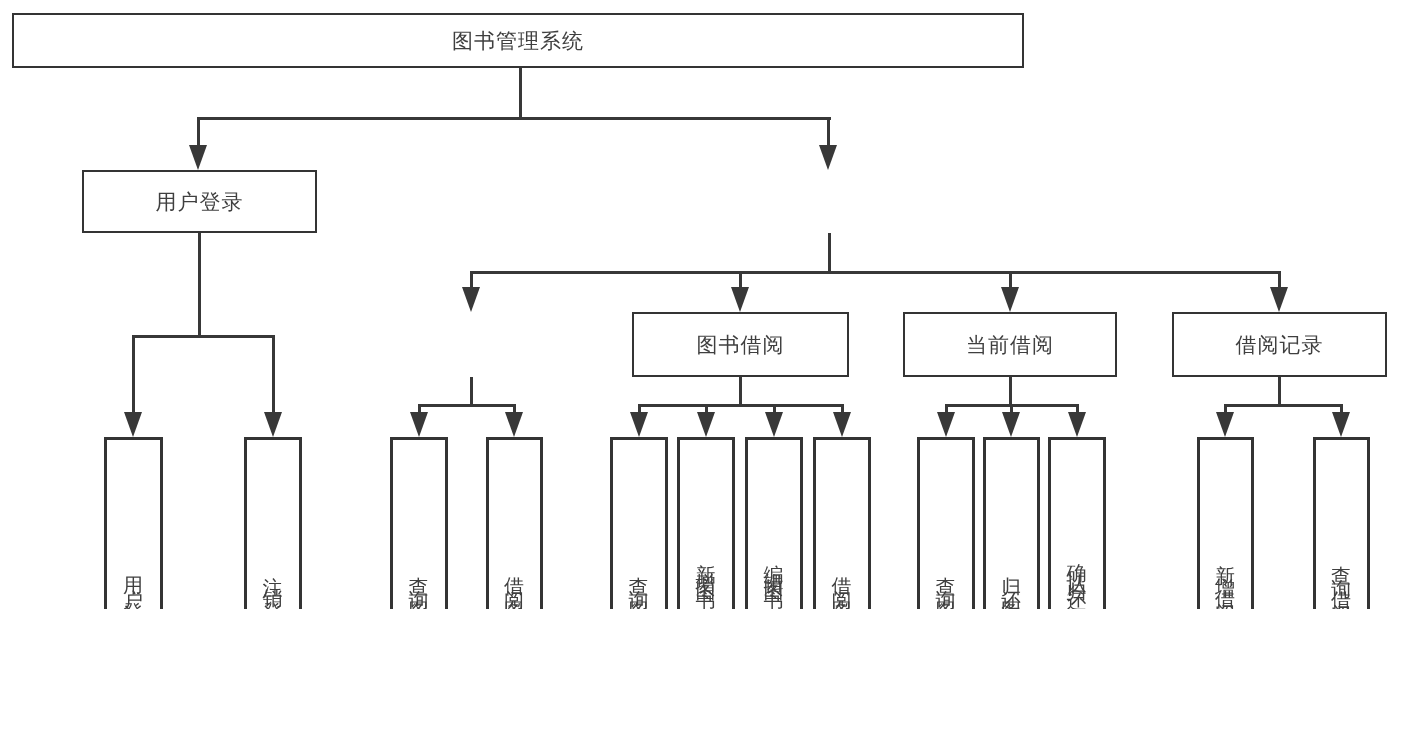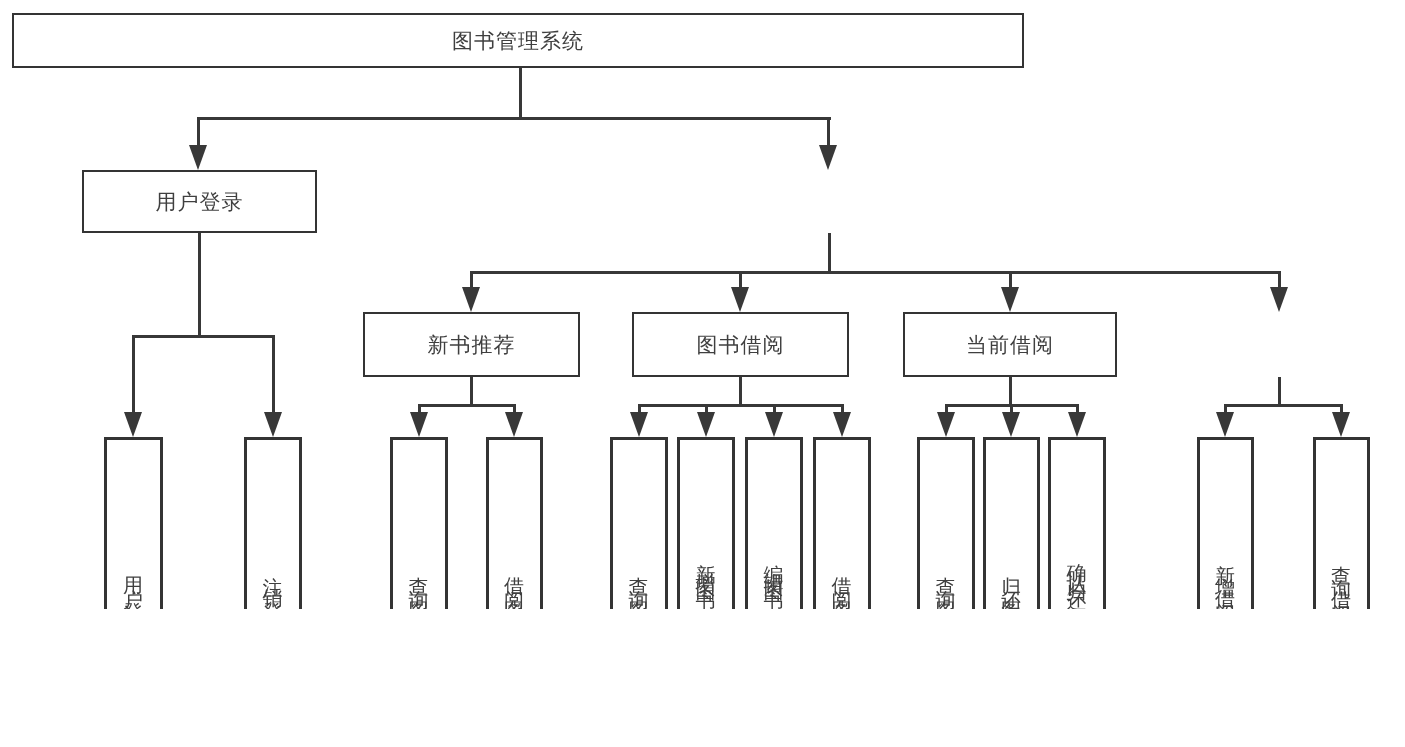--- a/index.html
+++ b/index.html
@@ -61,28 +61,28 @@
   <div class="line" style="left:470px;top:271px;width:811px;height:3px"></div>
   <div class="line" style="left:470px;top:271px;width:3px;height:17px"></div>
   <div class="arrow" style="left:462px;top:287px"></div>
   <div class="line" style="left:739px;top:271px;width:3px;height:17px"></div>
   <div class="arrow" style="left:731px;top:287px"></div>
   <div class="line" style="left:1008.5px;top:271px;width:3px;height:17px"></div>
   <div class="arrow" style="left:1000.5px;top:287px"></div>
   <div class="line" style="left:1278px;top:271px;width:3px;height:17px"></div>
   <div class="arrow" style="left:1270px;top:287px"></div>
 
-  <div class="box" style="left:363px;top:312px;width:217px;height:65px">
-    <span>新书推荐</span>
-  </div>
   <div class="box" style="left:903px;top:312px;width:214px;height:65px">
     <span>当前借阅</span>
   </div>
   <div class="box" style="left:632px;top:312px;width:217px;height:65px">
     <span>图书借阅</span>
+  </div>
+  <div class="box" style="left:1172px;top:312px;width:215px;height:65px">
+    <span>借阅记录</span>
   </div>
 
   <div class="line" style="left:470px;top:377px;width:3px;height:29px"></div>
   <div class="line" style="left:417.5px;top:404px;width:98.5px;height:3px"></div>
   <div class="line" style="left:417.5px;top:404px;width:3px;height:10px"></div>
   <div class="arrow" style="left:409.5px;top:412px"></div>
   <div class="line" style="left:513px;top:404px;width:3px;height:10px"></div>
   <div class="arrow" style="left:505px;top:412px"></div>
 
   <div class="line" style="left:739px;top:377px;width:3px;height:29px"></div>

